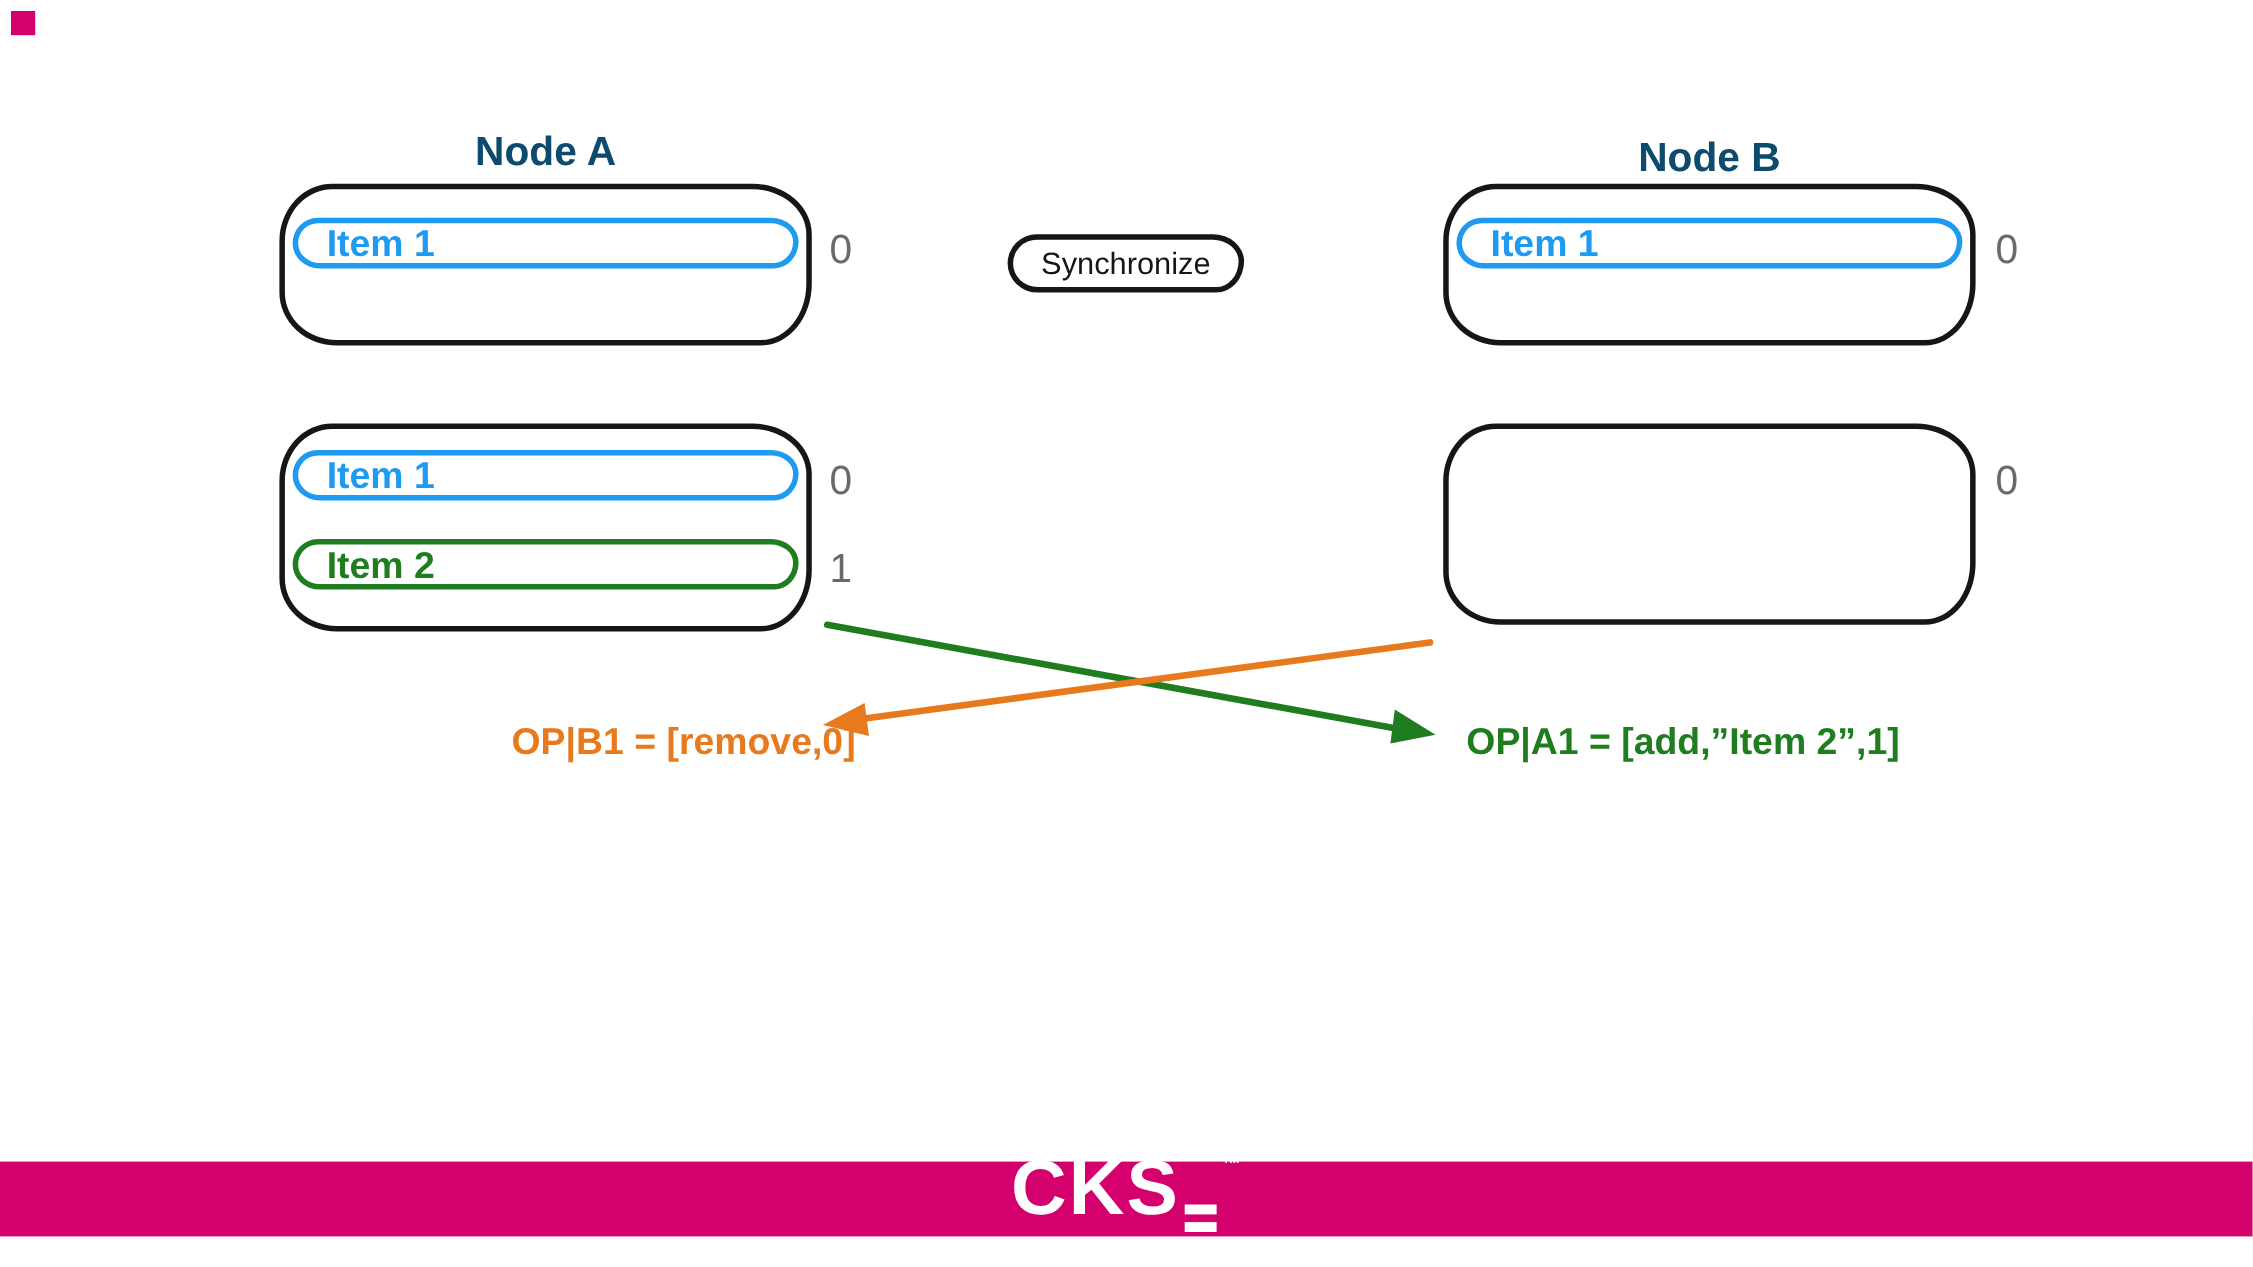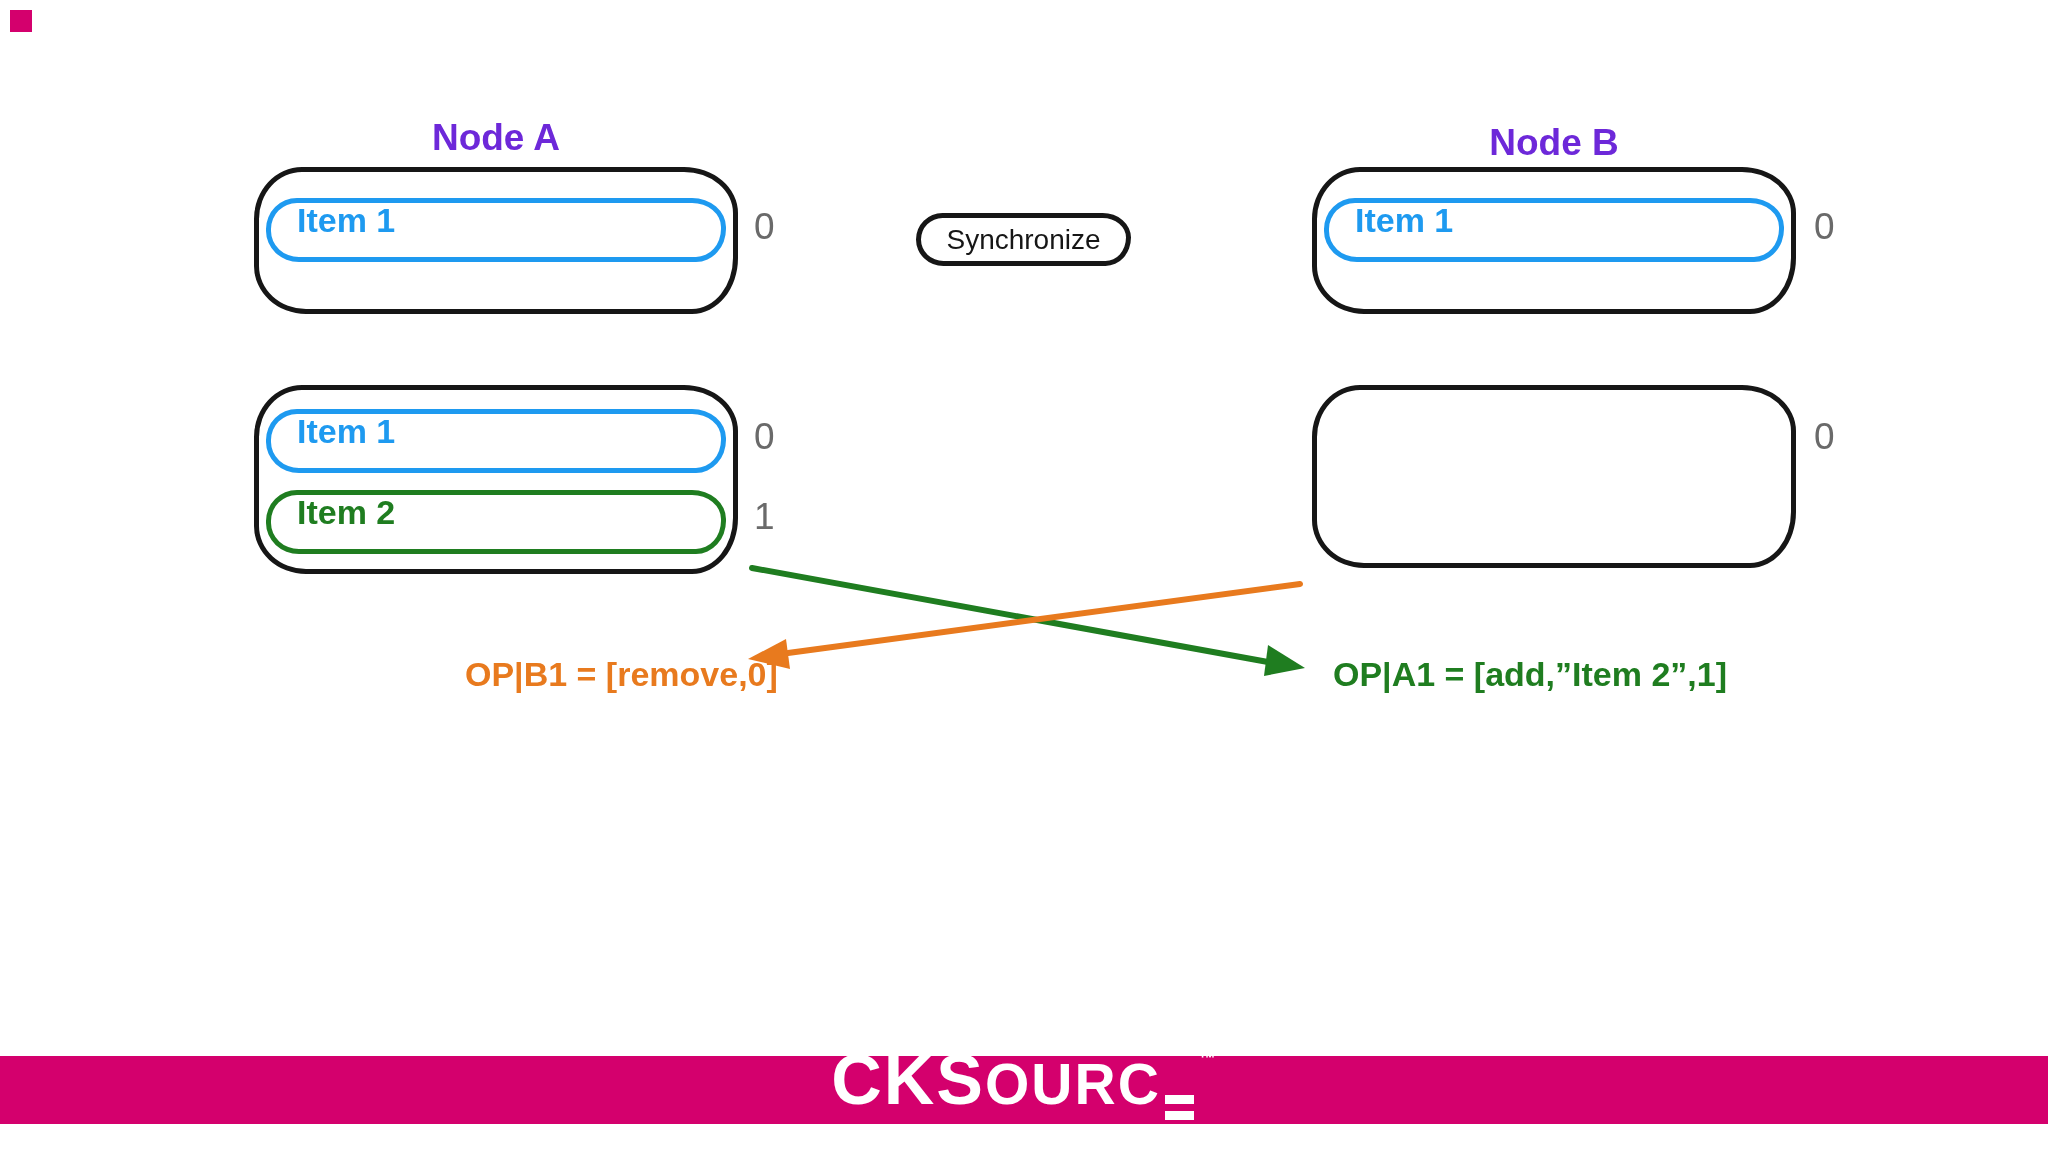--- a/index.html
+++ b/index.html
@@ -8,30 +8,30 @@
     font-family:"Liberation Sans", sans-serif;overflow:hidden;
   }
   .corner-square{position:absolute;left:10px;top:10px;width:22px;height:22px;background:var(--pink);}
   .title{
     position:absolute;left:0;top:36px;width:100%;margin:0;text-align:center;
     font-size:126px;font-weight:bold;color:var(--ink);letter-spacing:2px;line-height:1;
     -webkit-text-stroke:5px var(--ink);
   }
   .node-label{
     position:absolute;width:484px;text-align:center;font-size:37px;font-weight:bold;
-    color:#6d28d9;line-height:1;
+    color:#0c4a6e;line-height:1;
   }
   .node-box{
     position:absolute;box-sizing:border-box;background:#fff;
     border:5px solid var(--ink);
     border-radius:48px 54px 46px 52px / 52px 46px 56px 48px;
   }
   .item-pill{
-    position:absolute;box-sizing:border-box;height:64px;left:7px;width:460px;
-    border:5px solid;display:flex;align-items:flex-start;padding-left:26px;
+    position:absolute;box-sizing:border-box;height:46px;left:7px;width:460px;
+    border:5px solid;display:flex;align-items:flex-end;padding-left:26px;
     border-radius:31px 34px 30px 33px / 31px 29px 33px 31px;
     font-size:34px;font-weight:bold;line-height:1;background:#fff;
   }
   .pill-blue{border-color:var(--blue);color:var(--blue);}
   .pill-green{border-color:var(--green);color:var(--green);}
   .index-label{position:absolute;font-size:37px;color:#6a6a6a;line-height:1;}
   .sync-button{
     position:absolute;left:916px;top:213px;width:215px;height:53px;box-sizing:border-box;
     border:5px solid var(--ink);border-radius:28px 30px 27px 29px / 28px 26px 30px 28px;
     background:#fff;display:flex;align-items:center;justify-content:center;
@@ -107,21 +107,20 @@
     <line class="arrow-line-orange" x1="1300" y1="584" x2="788" y2="653"></line>
     <polygon class="arrow-head-orange" points="748,659 786,639 790,669"></polygon>
   </svg>
 
   <div class="op-label op-orange" style="left:465px;top:657px;">OP|B1 = [remove,0]</div>
   <div class="op-label op-green" style="left:1333px;top:657px;">OP|A1 = [add,”Item 2”,1]</div>
 
   <div class="footer-bar">
     <div class="logo">
       <span class="logo-big">CKS</span>
-        <span class="logo-small">OURC</span>
         <span class="logo-e">
           <span class="bar"></span>
           <span class="bar"></span>
           <span class="bar"></span>
         </span>
         <span class="logo-tm">™</span>
     </div>
   </div>
 
 </div>

